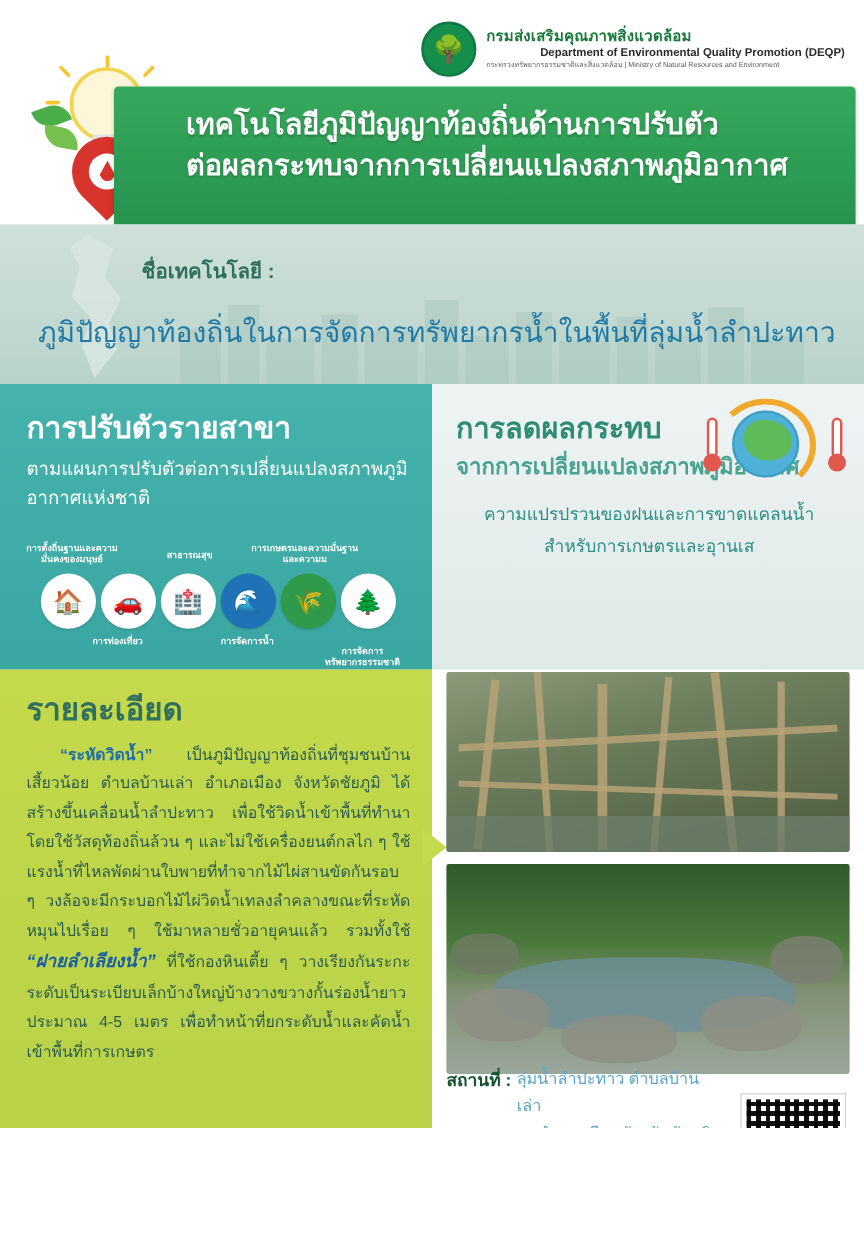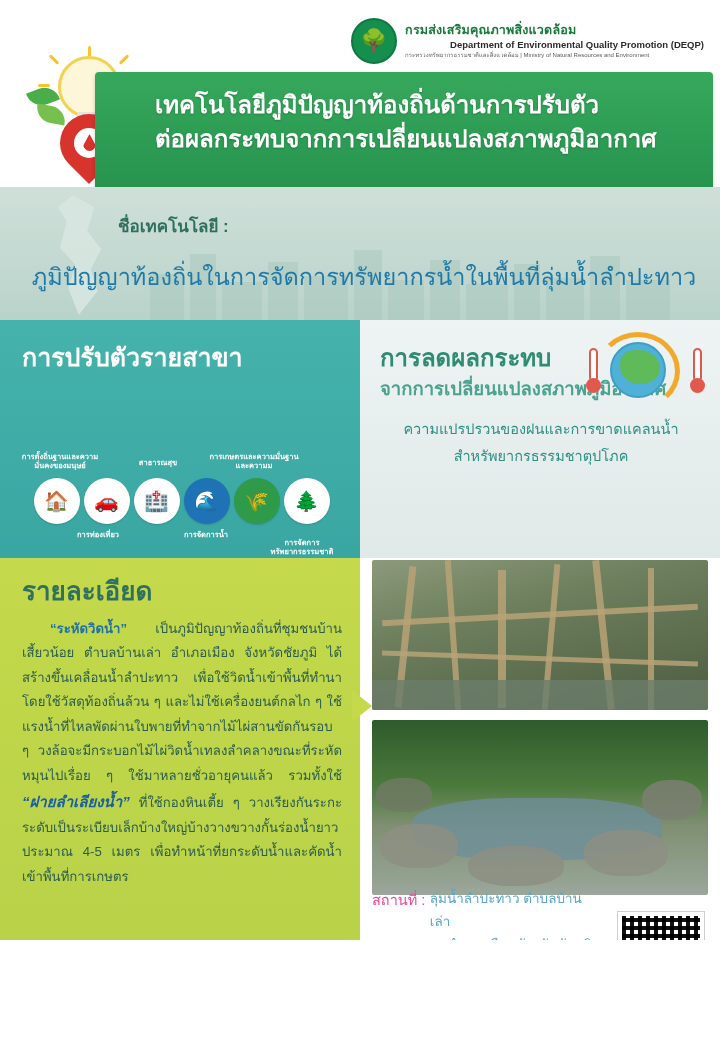--- a/index.html
+++ b/index.html
@@ -362,23 +362,23 @@
     border-bottom: 16px solid transparent;
     border-left: 20px solid #c4d94b;
   }
 
   .place-block {
     position: absolute;
     left: 372px; top: 888px;
     width: 240px;
   }
   .place-label {
-    color: #ec4899;
+    color: #14532d;
     font-size: 14.5px;
-    font-weight: normal;
+    font-weight: bold;
     display: inline-block;
     vertical-align: top;
   }
   .place-value {
     color: #5aa6c9;
     font-size: 13.5px;
     line-height: 1.7;
     display: inline-block;
     width: 168px;
   }
@@ -473,20 +473,21 @@
       <div class="bldg" style="left:546px; width:38px; height:42px;"></div>
       <div class="bldg" style="left:590px; width:30px; height:64px;"></div>
       <div class="bldg" style="left:626px; width:44px; height:40px;"></div>
     </div>
   </div>
   <div class="name-label">ชื่อเทคโนโลยี :</div>
   <div class="name-value">ภูมิปัญญาท้องถิ่นในการจัดการทรัพยากรน้ำในพื้นที่ลุ่มน้ำลำปะทาว</div>
 
   <div class="panel-left">
     <h2>การปรับตัวรายสาขา</h2>
+    <p>ตามแผนการปรับตัวต่อการเปลี่ยนแปลงสภาพภูมิอากาศแห่งชาติ</p>
   </div>
 
   <div class="sector-row">
     <div class="sector-cap" style="left:6px; top:0;">การตั้งถิ่นฐานและความมั่นคงของมนุษย์</div>
     <div class="sector-cap" style="left:104px; top:6px;">สาธารณสุข</div>
     <div class="sector-cap" style="left:200px; top:0;">การเกษตรและความมั่นฐานและความม</div>
 
     <div class="sector-ico" style="left:26px; top:26px;">🏠</div>
     <div class="sector-ico" style="left:76px; top:26px;">🚗</div>
     <div class="sector-ico" style="left:126px; top:26px;">🏥</div>
@@ -496,21 +497,21 @@
 
     <div class="sector-cap" style="left:44px; top:78px;text-align:center;">การท่องเที่ยว</div>
     <div class="sector-cap" style="left:152px; top:78px;">การจัดการน้ำ</div>
     <div class="sector-cap" style="left:248px; top:74px;margin-top:12px;">การจัดการทรัพยากรธรรมชาติ</div>
   </div>
 
   <div class="panel-right">
     <h2>การลดผลกระทบ</h2>
     <h3>จากการเปลี่ยนแปลงสภาพภูมิอากาศ</h3>
     <p>ความแปรปรวนของฝนและการขาดแคลนน้ำ</p>
-    <p style="margin-top:2px;">สำหรัพยากรธรรมชาตุปโภค</p>
+    <p style="margin-top:2px;">สำหรับการเกษตรและอุานเส</p>
     <div class="arrow-arc"></div>
     <div class="globe-icon"></div>
     <div class="globe-land"></div>
     <div class="therm" style="right:122px; top:28px;"></div>
     <div class="therm-bulb" style="right:119px; top:58px;"></div>
     <div class="therm" style="right:18px; top:28px;"></div>
     <div class="therm-bulb" style="right:15px; top:58px;"></div>
   </div>
 
   <div class="detail-panel">

